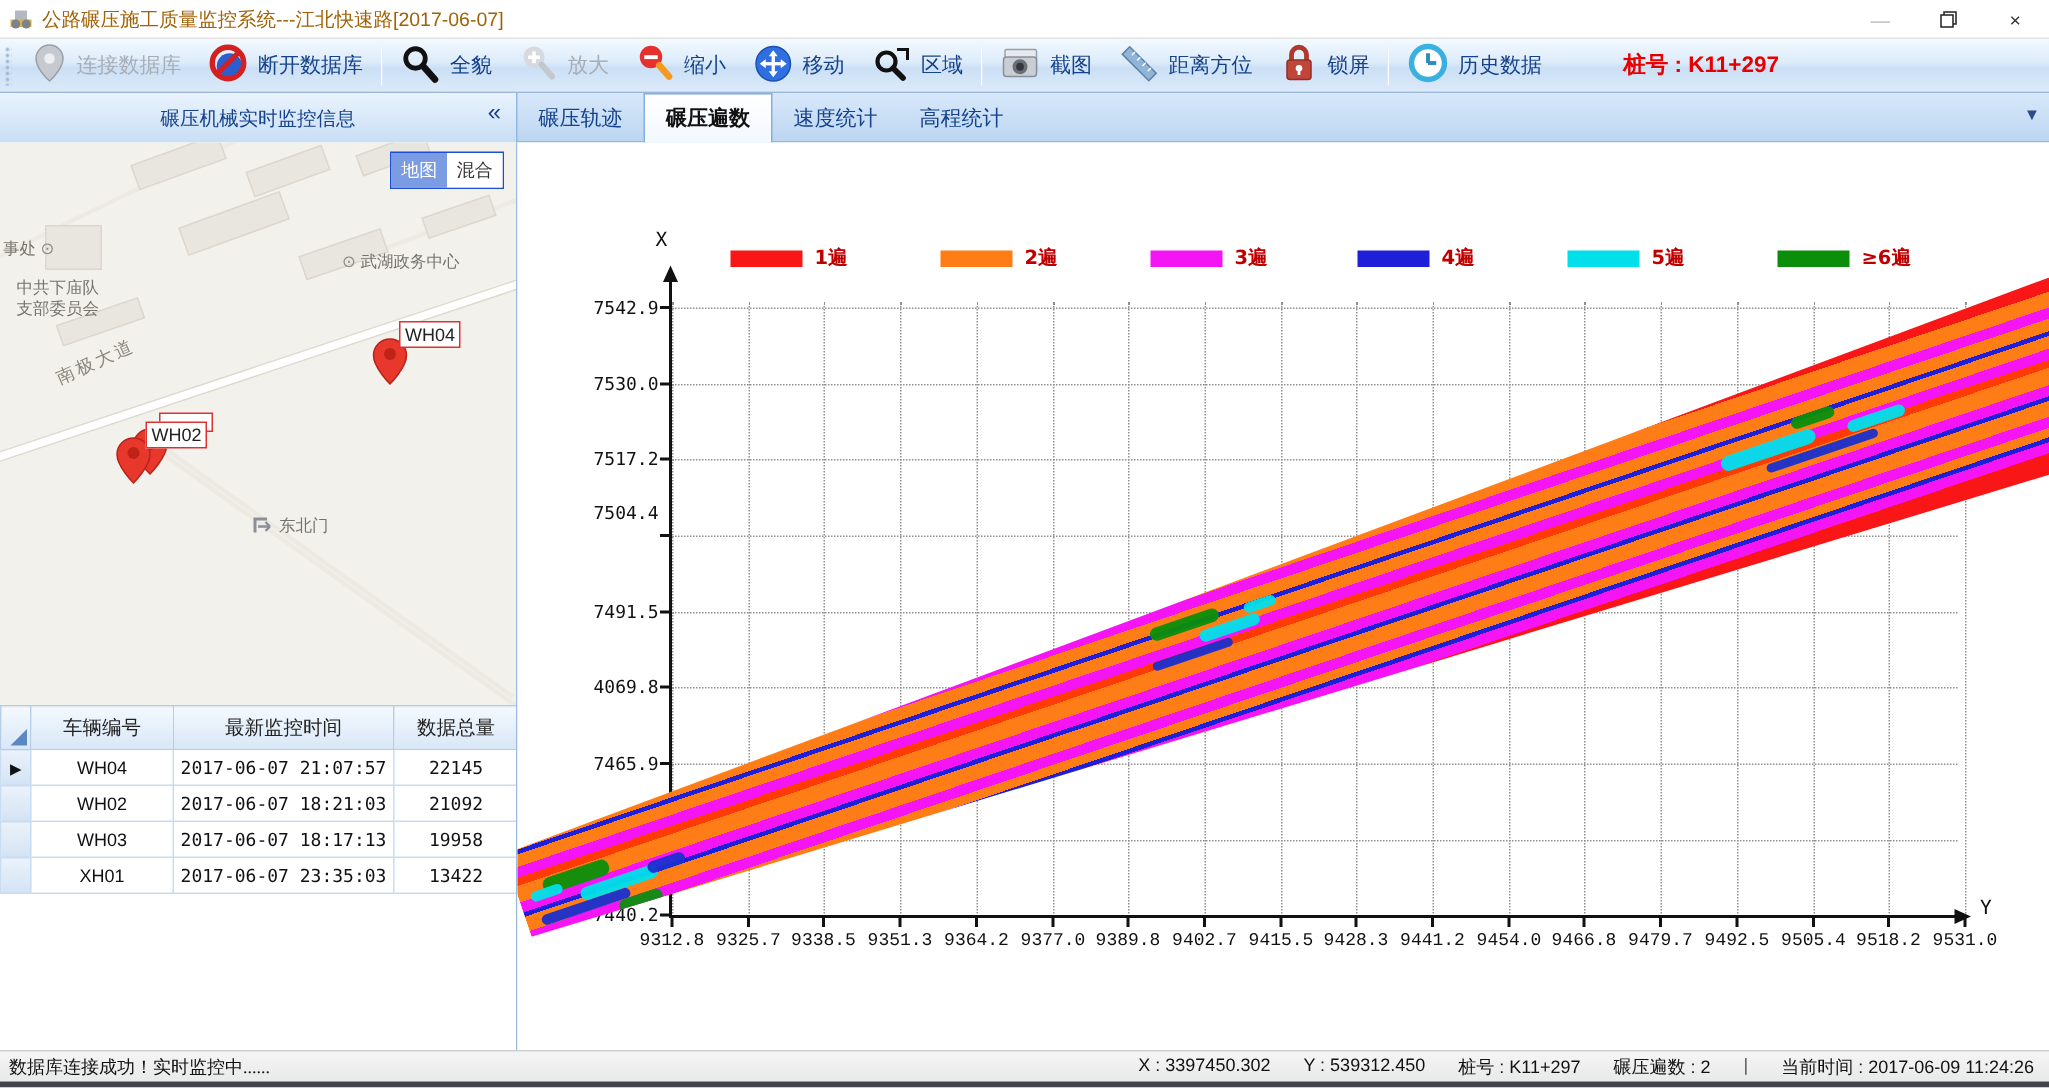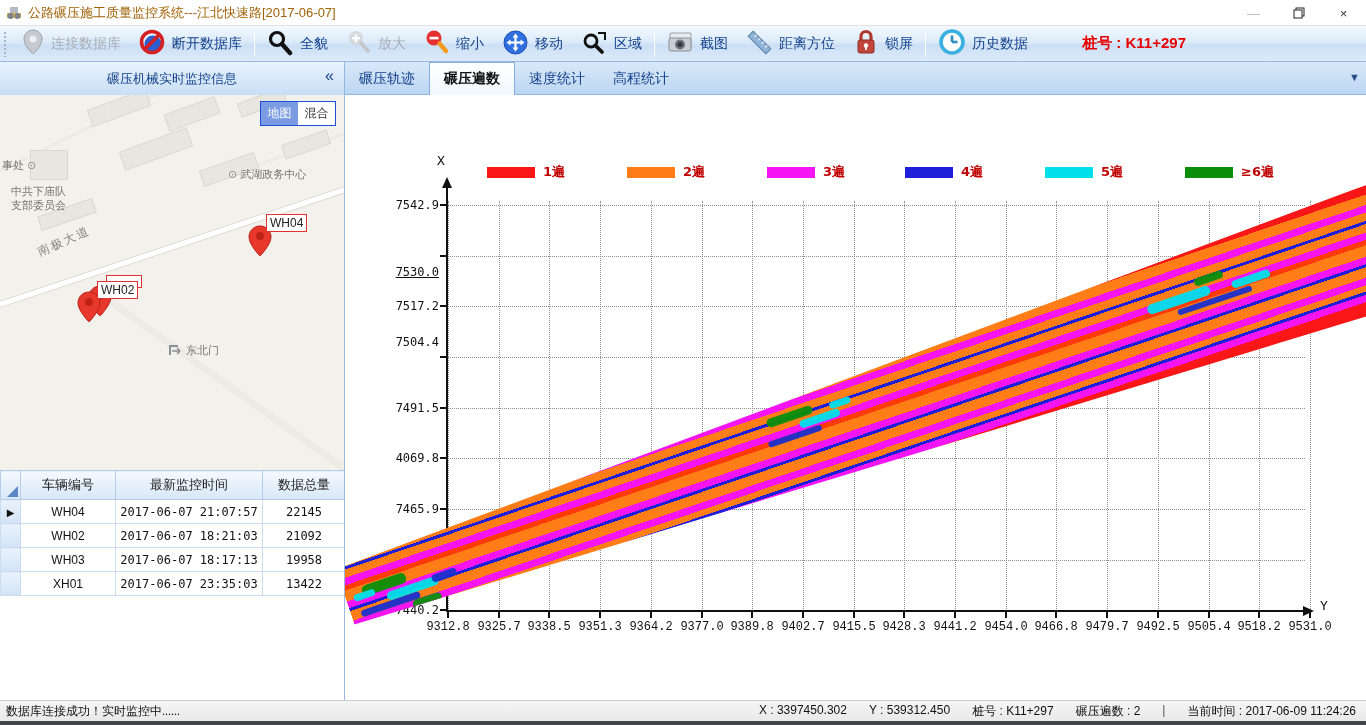--- a/index.html
+++ b/index.html
@@ -408,21 +408,21 @@
         <span class="legend-swatch" style="background: rgb(11, 143, 11);"></span>
         <span class="legend-label">≥6遍</span>
       </div>
 
     <div id="gridlayer">
         <div class="hgrid" style="top:110px;"></div>
         <div class="ytickmark" style="top:109px;"></div>
         <div class="ytick" style="left:36px;top:103px;">7542.9</div>
         <div class="hgrid" style="top:161px;"></div>
         <div class="ytickmark" style="top:160px;"></div>
-        <div class="ytick" style="left:36px;top:170px;text-decoration:underline;">7530.0</div>
+        <div class="ytick" style="left:36px;top:154px;">7530.0</div>
         <div class="hgrid" style="top:211px;"></div>
         <div class="ytickmark" style="top:210px;"></div>
         <div class="ytick" style="left:36px;top:204px;">7517.2</div>
         <div class="hgrid" style="top:262px;"></div>
         <div class="ytickmark" style="top:261px;"></div>
         <div class="ytick" style="left:36px;top:240px;">7504.4</div>
         <div class="hgrid" style="top:313px;"></div>
         <div class="ytickmark" style="top:312px;"></div>
         <div class="ytick" style="left:36px;top:306px;">7491.5</div>
         <div class="hgrid" style="top:363px;"></div>

